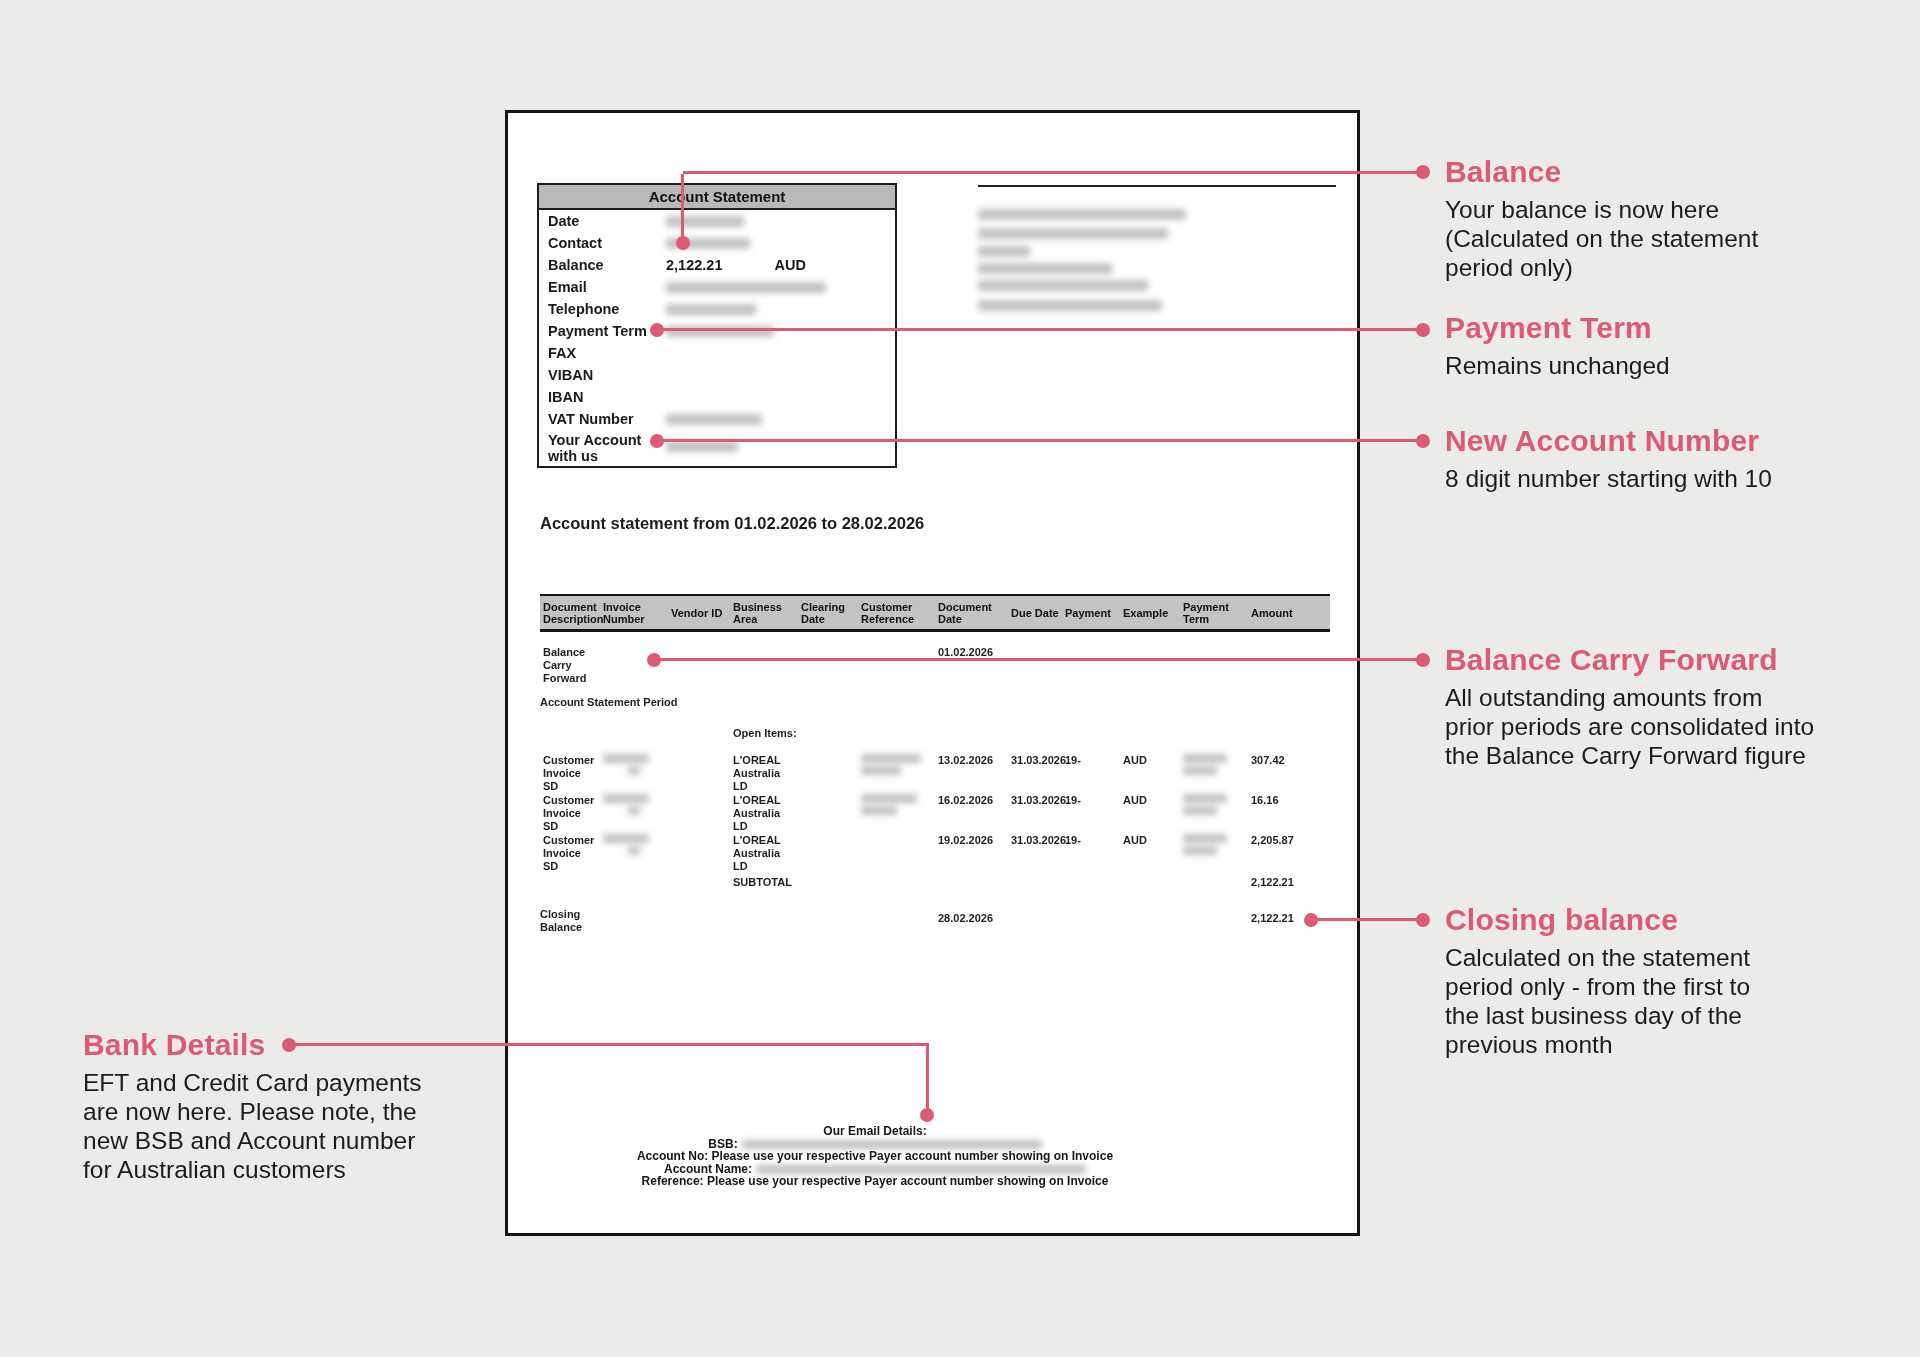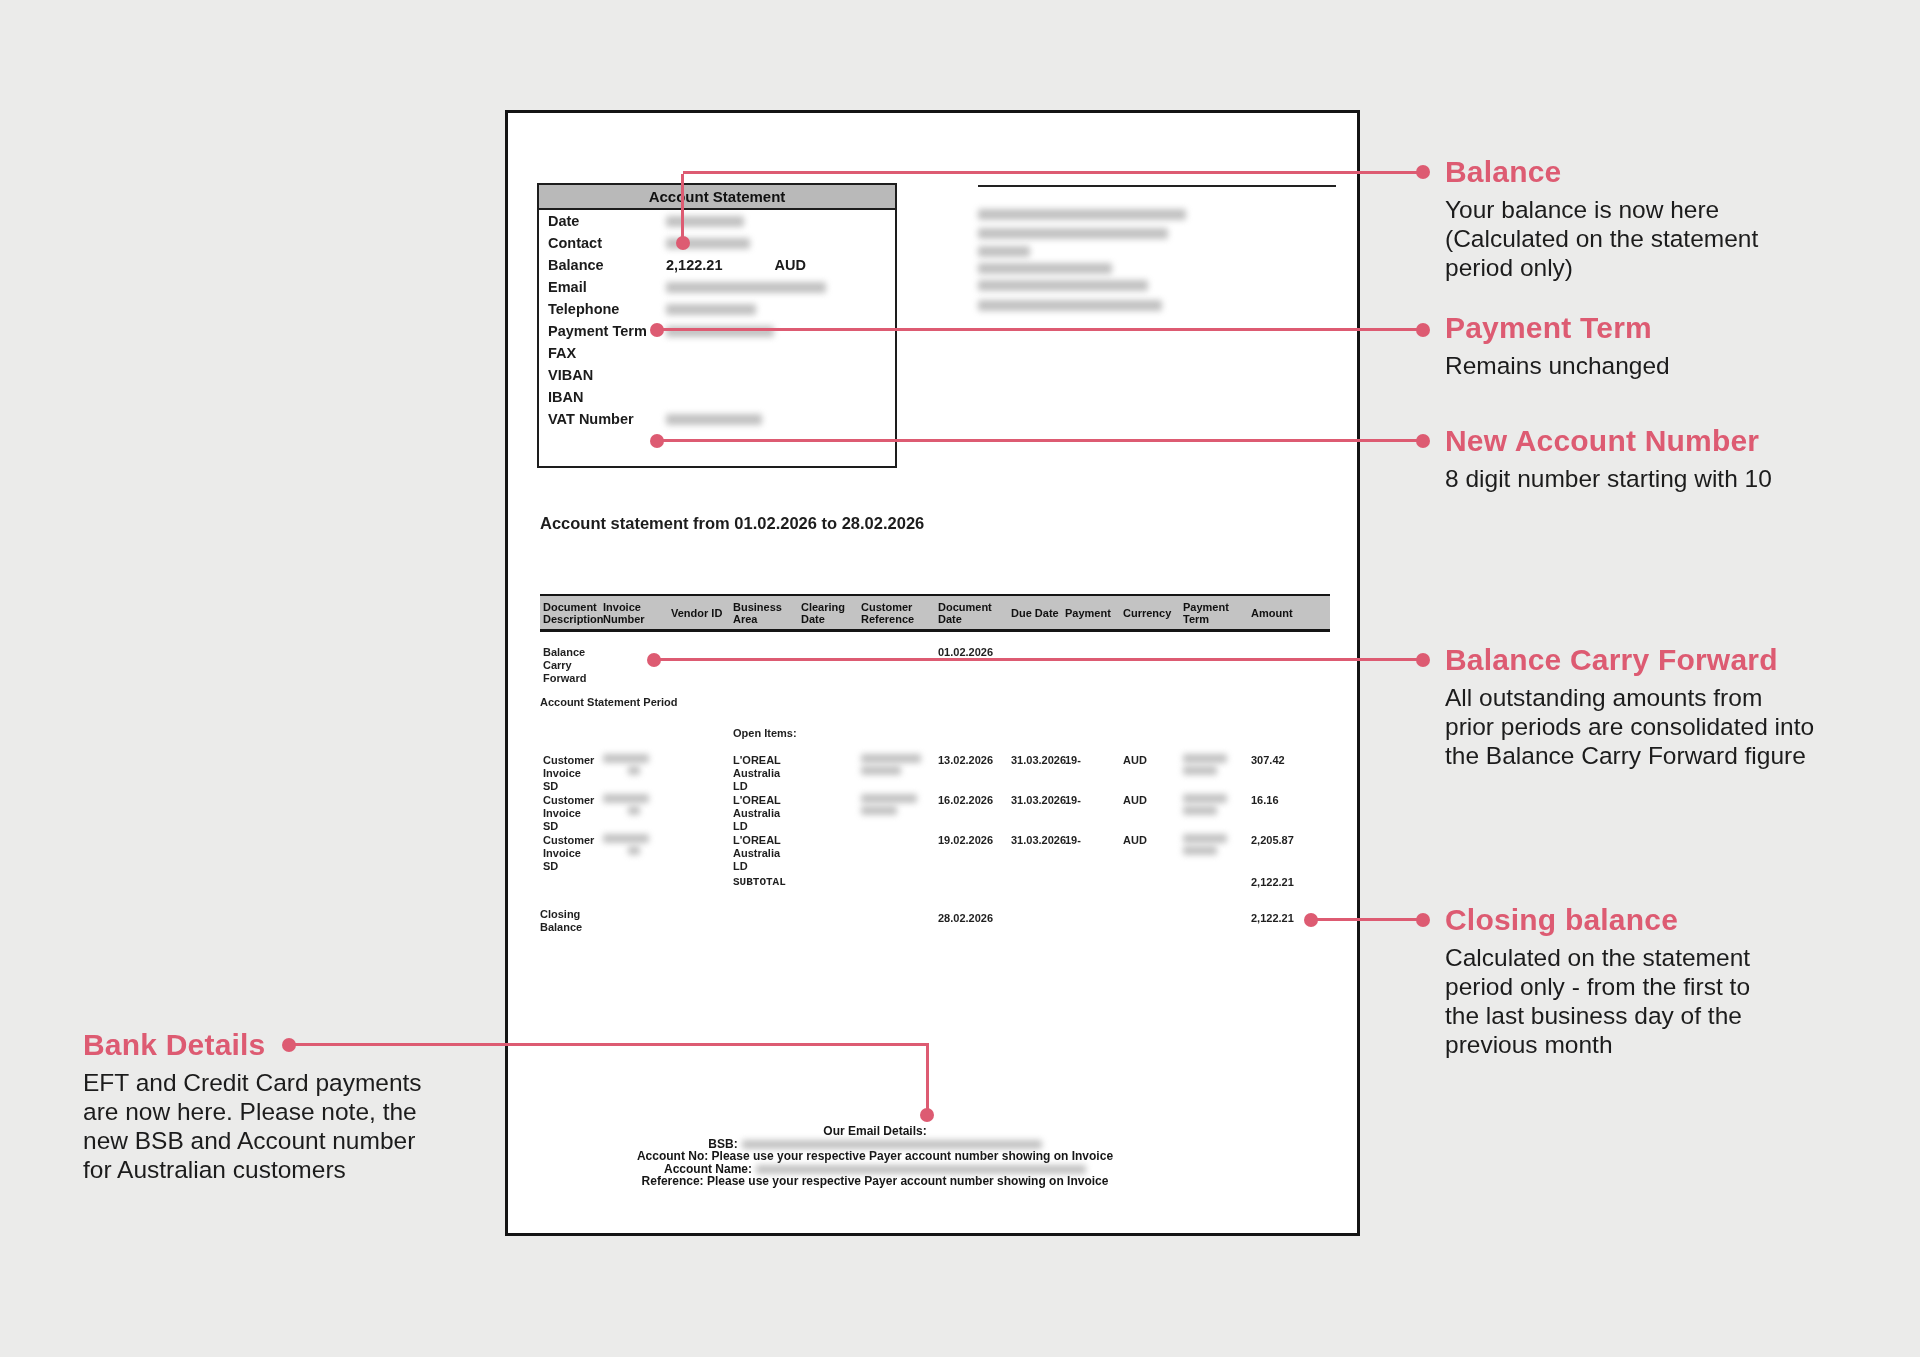--- a/index.html
+++ b/index.html
@@ -117,20 +117,26 @@
     <div class="srow">
       <span class="slabel">VIBAN</span>
     </div>
     <div class="srow">
       <span class="slabel">IBAN</span>
     </div>
     <div class="srow">
       <span class="slabel">VAT Number</span>
       <span class="sval">
           <span class="redact" style="width:96px;"></span>
+        </span>
+    </div>
+    <div class="srow tall">
+      <span class="slabel">Your Account with us</span>
+      <span class="sval" style="padding-top:9px;">
+          <span class="redact" style="width:72px;"></span>
         </span>
     </div>
   </div>
 
   <div class="addr-rule"></div>
   <span class="redact addr-line" style="top:209px;width:208px;"></span>
   <span class="redact addr-line" style="top:228px;width:190px;"></span>
   <span class="redact addr-line" style="top:246px;width:52px;"></span>
   <span class="redact addr-line" style="top:263px;width:134px;"></span>
   <span class="redact addr-line" style="top:280px;width:170px;"></span>
@@ -142,21 +148,21 @@
     <div class="tg thead">
       <span>Document Description</span>
       <span>Invoice Number</span>
       <span>Vendor ID</span>
       <span>Business Area</span>
       <span>Clearing Date</span>
       <span>Customer Reference</span>
       <span>Document Date</span>
       <span>Due Date</span>
       <span>Payment</span>
-      <span>Currency</span>
+      <span>Example</span>
       <span>Payment Term</span>
       <span>Amount</span>
     </div>
 
     <div class="tg trow" style="top:52px;">
       <span>Balance Carry Forward</span>
       <span></span>
         <span></span>
         <span></span>
         <span></span>
@@ -235,21 +241,21 @@
       <span>31.03.2026</span>
       <span>19-</span>
       <span>AUD</span>
       <div class="cell rstack">
           <span class="redact sm" style="width:44px;"></span>
           <span class="redact sm" style="width:34px;"></span>
         </div>
       <span>2,205.87</span>
     </div>
 
-    <div class="freeTxt" style="top:282px;left:193px;font-family:Liberation Mono, monospace;">SUBTOTAL</div>
+    <div class="freeTxt" style="top:282px;left:193px;">SUBTOTAL</div>
     <div class="freeTxt" style="top:282px;left:711px;">2,122.21</div>
 
     <div class="freeTxt" style="top:314px;left:0;width:60px;">Closing Balance</div>
     <div class="freeTxt" style="top:318px;left:398px;">28.02.2026</div>
     <div class="freeTxt" style="top:318px;left:711px;">2,122.21</div>
   </div>
 
   <div class="bank-block">
     <div class="bl">Our Email Details:</div>
     <div class="bl"><span>BSB:</span><span class="redact sm" style="width:300px;"></span></div>

